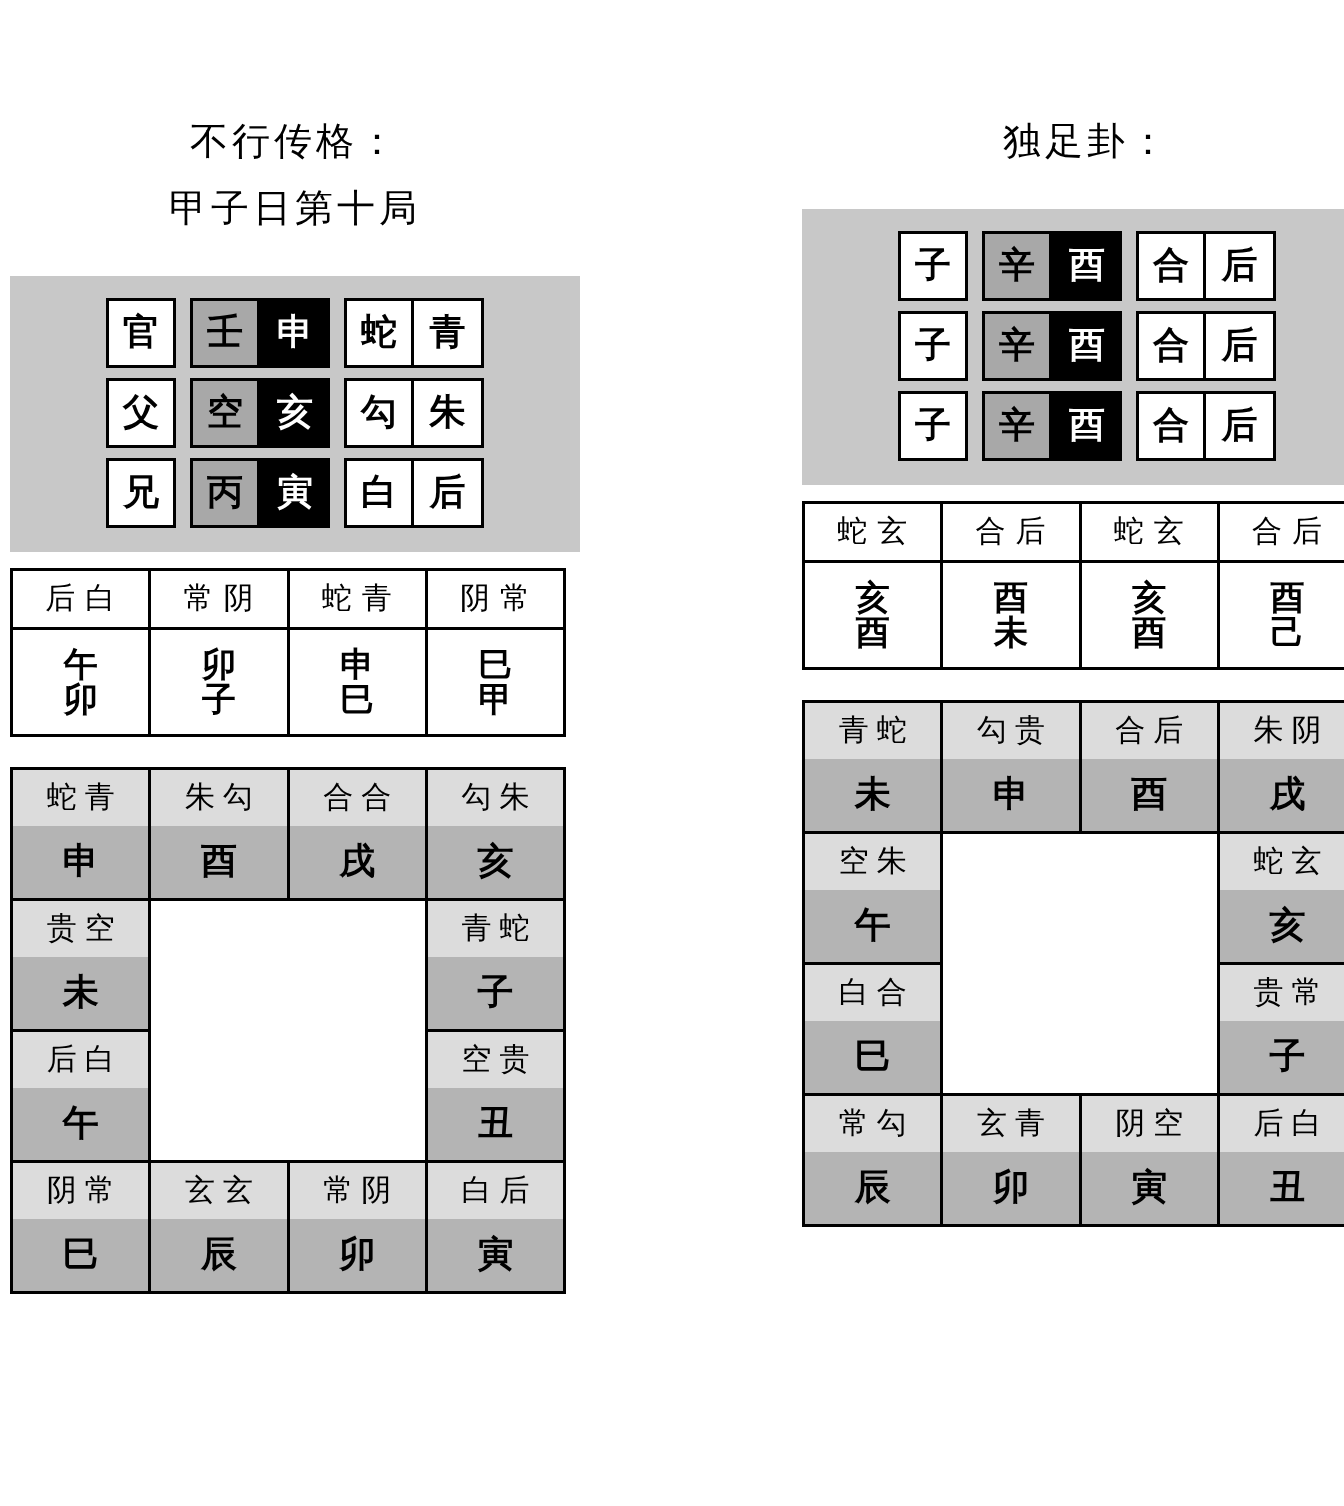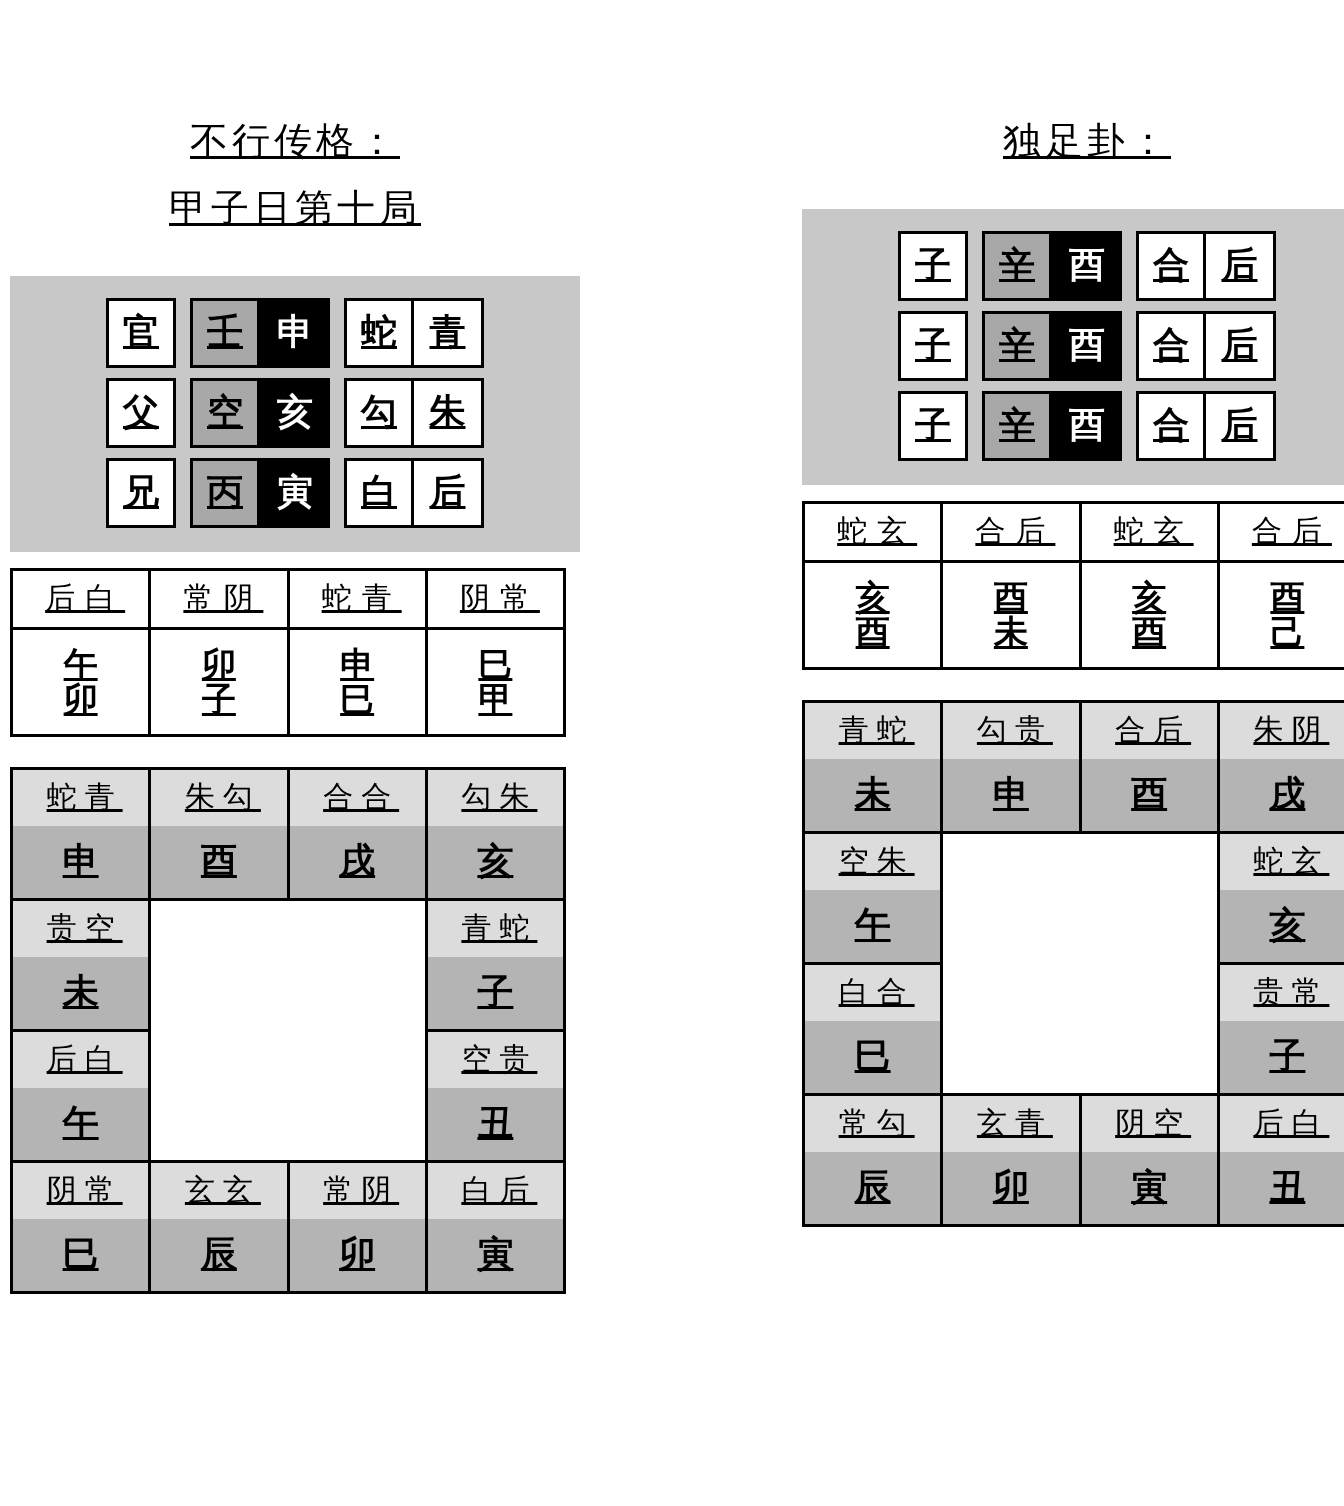--- a/index.html
+++ b/index.html
@@ -17,21 +17,20 @@
   }
   .page {
     width: 1344px;
     height: 1506px;
     position: relative;
   }
   .panel {
     position: absolute;
     top: 0;
     width: 570px;
-    text-decoration: underline;
   }
   .panel-left { left: 10px; }
   .panel-right { left: 802px; }
 
   .title {
     text-align: center;
     font-size: 38px;
     letter-spacing: 4px;
     font-weight: 500;
     line-height: 1.55;

